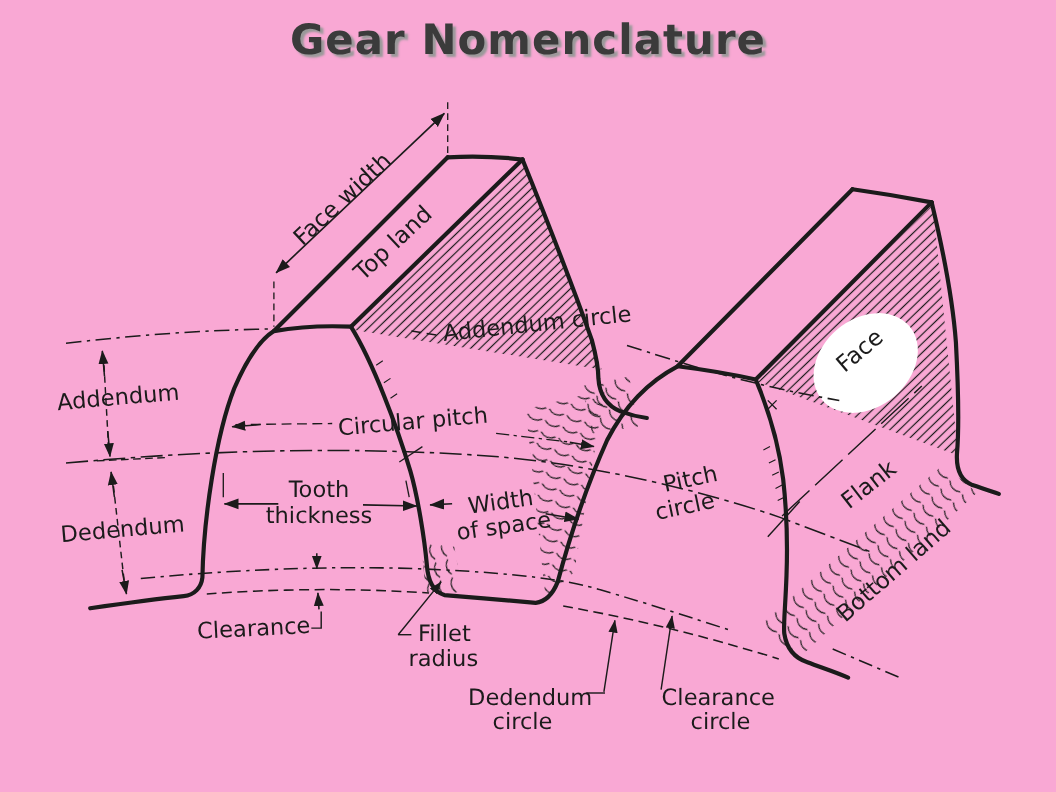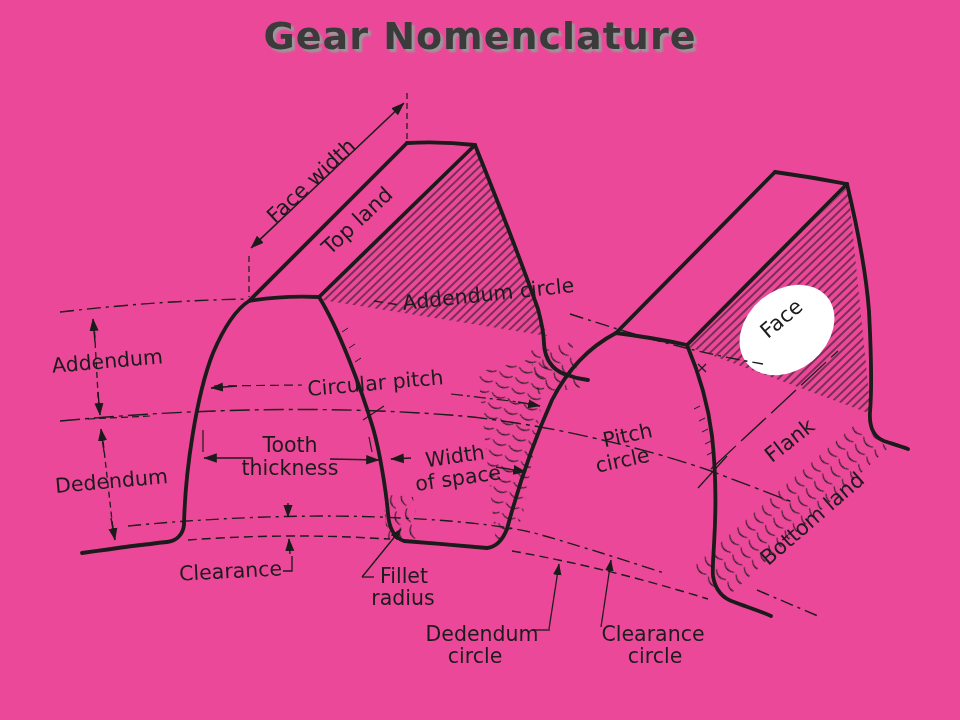--- a/index.html
+++ b/index.html
@@ -1,16 +1,16 @@
 <!DOCTYPE html>
 <html><head>
 <meta charset="utf-8">
 <style>
   html,body{margin:0;padding:0;background:#fff;}
-  .stage{position:relative;width:960px;height:720px;background:#ec4899;overflow:hidden;
+  .stage{position:relative;width:960px;height:720px;background:#f9a8d4;overflow:hidden;
          font-family:"DejaVu Sans", sans-serif;}
   .title{position:absolute;top:14px;left:0;width:100%;text-align:center;
          font-size:38px;font-weight:700;color:#3b3b3b;letter-spacing:1px;
          text-shadow:3px 3px 2px #999;}
   svg text{fill:#1b1b1b;font-family:"DejaVu Sans", sans-serif;}
 </style>
 </head>
 <body>
 
 <div class="stage">

